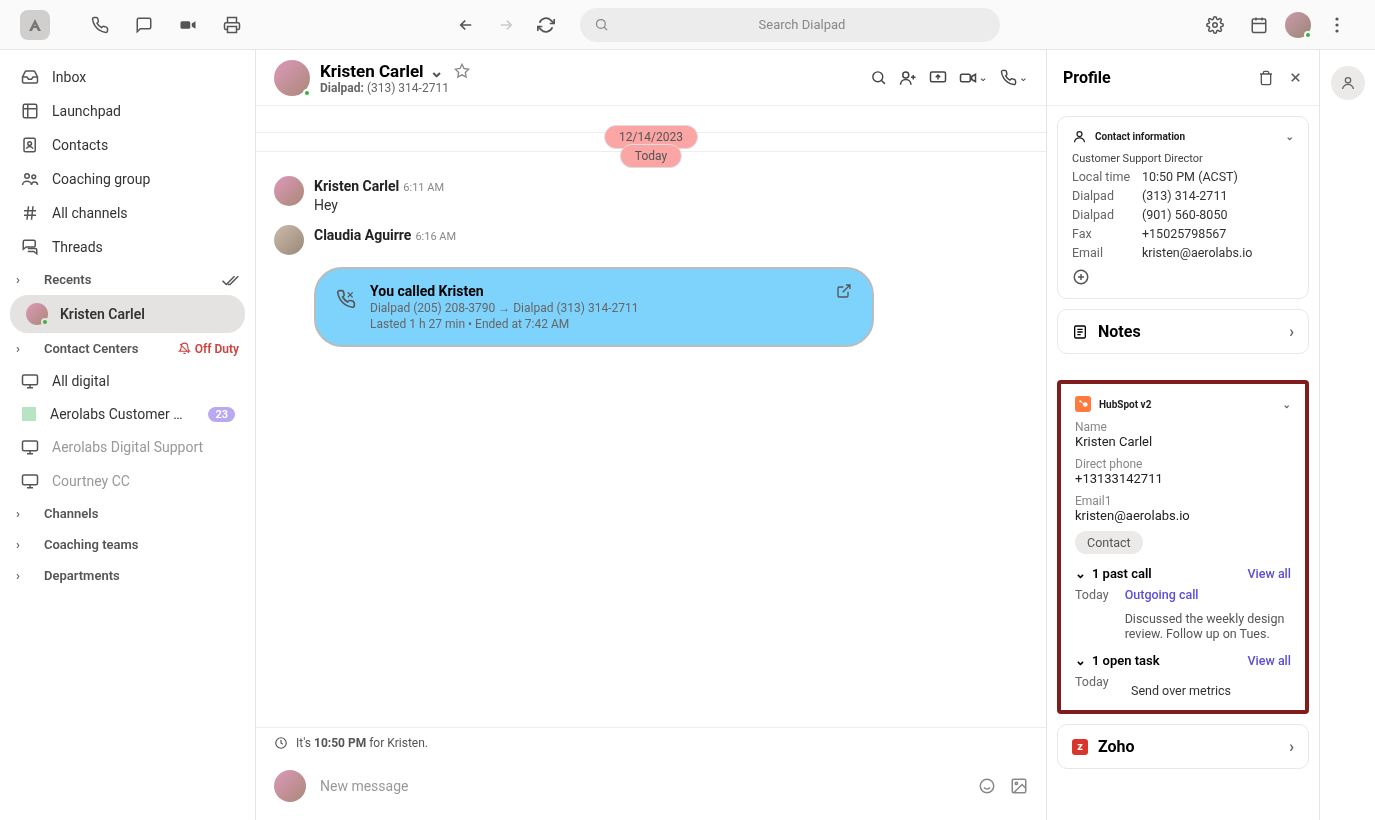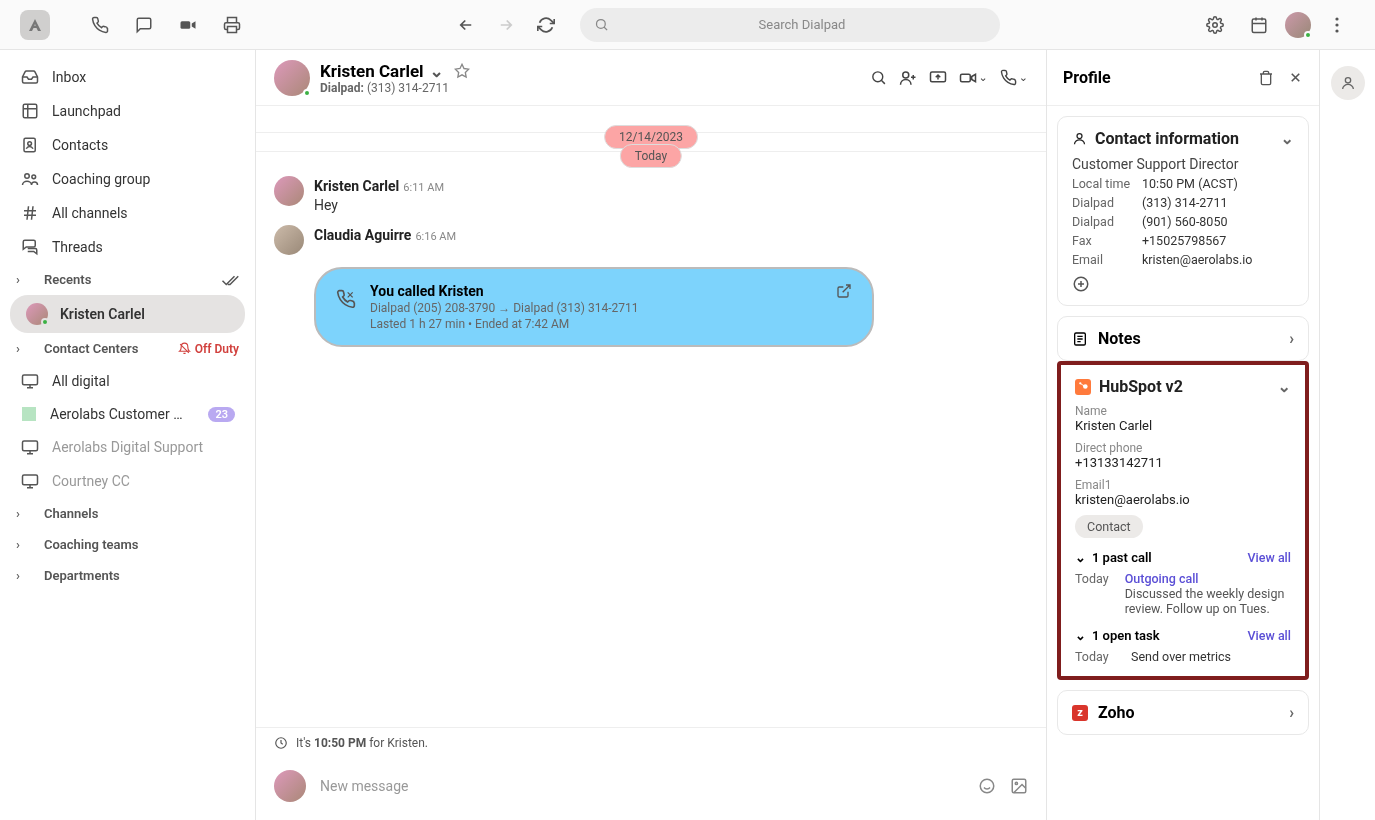--- a/index.html
+++ b/index.html
@@ -47,37 +47,37 @@
 .bottom-bar { border-top: 1px solid #eee;}
 .tz-row { display:flex; align-items:center; gap:8px; font-size:12px; color:#555; padding: 8px 18px;}
 .compose { display:flex; align-items:center; gap:14px; padding: 12px 18px 18px 18px;}
 .compose .avatar-c { width:32px; height:32px; border-radius:50%; background:linear-gradient(135deg,#d9b,#a87);}
 .compose-ph { color:#999; font-size:14px; flex:1;}
 .profile { width: 272px; display:flex; flex-direction:column; }
 .profile-head { height:56px; display:flex; align-items:center; padding: 0 16px; font-weight:700; font-size:16px; gap:8px; border-bottom:1px solid #eee;}
 .profile-head .ra { margin-left:auto; display:flex; gap:14px; color:#555;}
 .profile-body { padding: 10px; overflow-y:auto; flex:1;}
 .card { border:1px solid #e8e8e8; border-radius:10px; margin-bottom:10px; padding: 12px 14px; font-size:13px;}
-.card-head { display:flex; align-items:center; gap:8px; font-weight:700; font-size:16px; margin-bottom:8px; color:#222;}
+.card-head { display:flex; align-items:center; gap:8px; font-weight:700; font-size:10px; margin-bottom:8px; color:#222;}
 .card-head .rarr { margin-left:auto; color:#666;}
 .kv { display:flex; font-size:12.5px; margin: 4px 0; color:#333;}
 .kv .k { width: 70px; color:#666;}
-.notes-card { display:flex; align-items:center; padding: 12px 14px; border:1px solid #e8e8e8; border-radius:10px; margin-bottom:0; font-weight:700; gap:10px;}
+.notes-card { display:flex; align-items:center; padding: 12px 14px; border:1px solid #e8e8e8; border-radius:10px; margin-bottom:26px; font-weight:700; gap:10px;}
 .notes-card .rarr{ margin-left:auto; color:#666;}
 .hubspot-wrap { border: 4px solid #7f1d1d; border-radius: 4px; margin-bottom: 10px;}
 .hubspot-wrap .card { border: none; margin: 0;}
 .hs-label { color:#888; font-size:12px; margin-top:8px;}
 .hs-val { color:#222; font-size:13px;}
 .contact-chip { display:inline-block; background:#eceae8; border-radius:14px; padding:4px 12px; font-size:12.5px; margin-top:8px; color:#555;}
 .subsec { display:flex; align-items:center; margin-top:12px; font-size:13px; font-weight:600;}
 .viewall { margin-left:auto; color:#5b4fd6; font-size:12.5px; font-weight:500; cursor:pointer;}
 .hs-row { display:flex; gap:16px; font-size:12.5px; margin-top:6px;}
 .hs-row .when { color:#666; width:40px;}
 .hs-row .what { color:#5b4fd6; font-weight:500;}
-.hs-row .desc { color:#555; font-weight:400;}
+.hs-row .desc { color:#555; font-weight:400;margin-top:9px;}
 .zoho-card { display:flex; align-items:center; padding:12px 14px; border:1px solid #e8e8e8; border-radius:10px; gap:10px; font-weight:700;}
 .zoho-card .rarr{margin-left:auto;color:#666;}
 .right-rail { width:56px; border-left:1px solid #e5e5e5; padding-top:16px; display:flex; flex-direction:column; align-items:center; gap:10px;}
 .right-rail .pill { width:34px; height:34px; border-radius:50%; background:#eceae8; display:flex; align-items:center; justify-content:center; color:#666;}
 svg { display:block; }
 </style>
 </head>
 <body>
 
 <div class="appbar">
@@ -436,21 +436,21 @@
         <div class="card-head">
             <span>
               <svg width="15" height="15" viewBox="0 0 24 24" fill="none" stroke="currentColor" stroke-width="2">
                 <circle cx="12" cy="8" r="4"></circle>
                 <path d="M4 21c0-4 4-7 8-7s8 3 8 7"></path>
               </svg>
             </span>
             <span>Contact information</span>
             <span class="rarr">⌄</span>
           </div>
-        <div style="font-size:14px;color:#444;">Customer Support Director</div>
+        <div style="font-size:11px;color:#444;">Customer Support Director</div>
         <div class="kv">
             <span class="k">Local time</span>
             <span>10:50 PM (ACST)</span>
           </div>
         <div class="kv">
             <span class="k">Dialpad</span>
             <span>(313) 314-2711</span>
           </div>
         <div class="kv">
             <span class="k">Dialpad</span>

